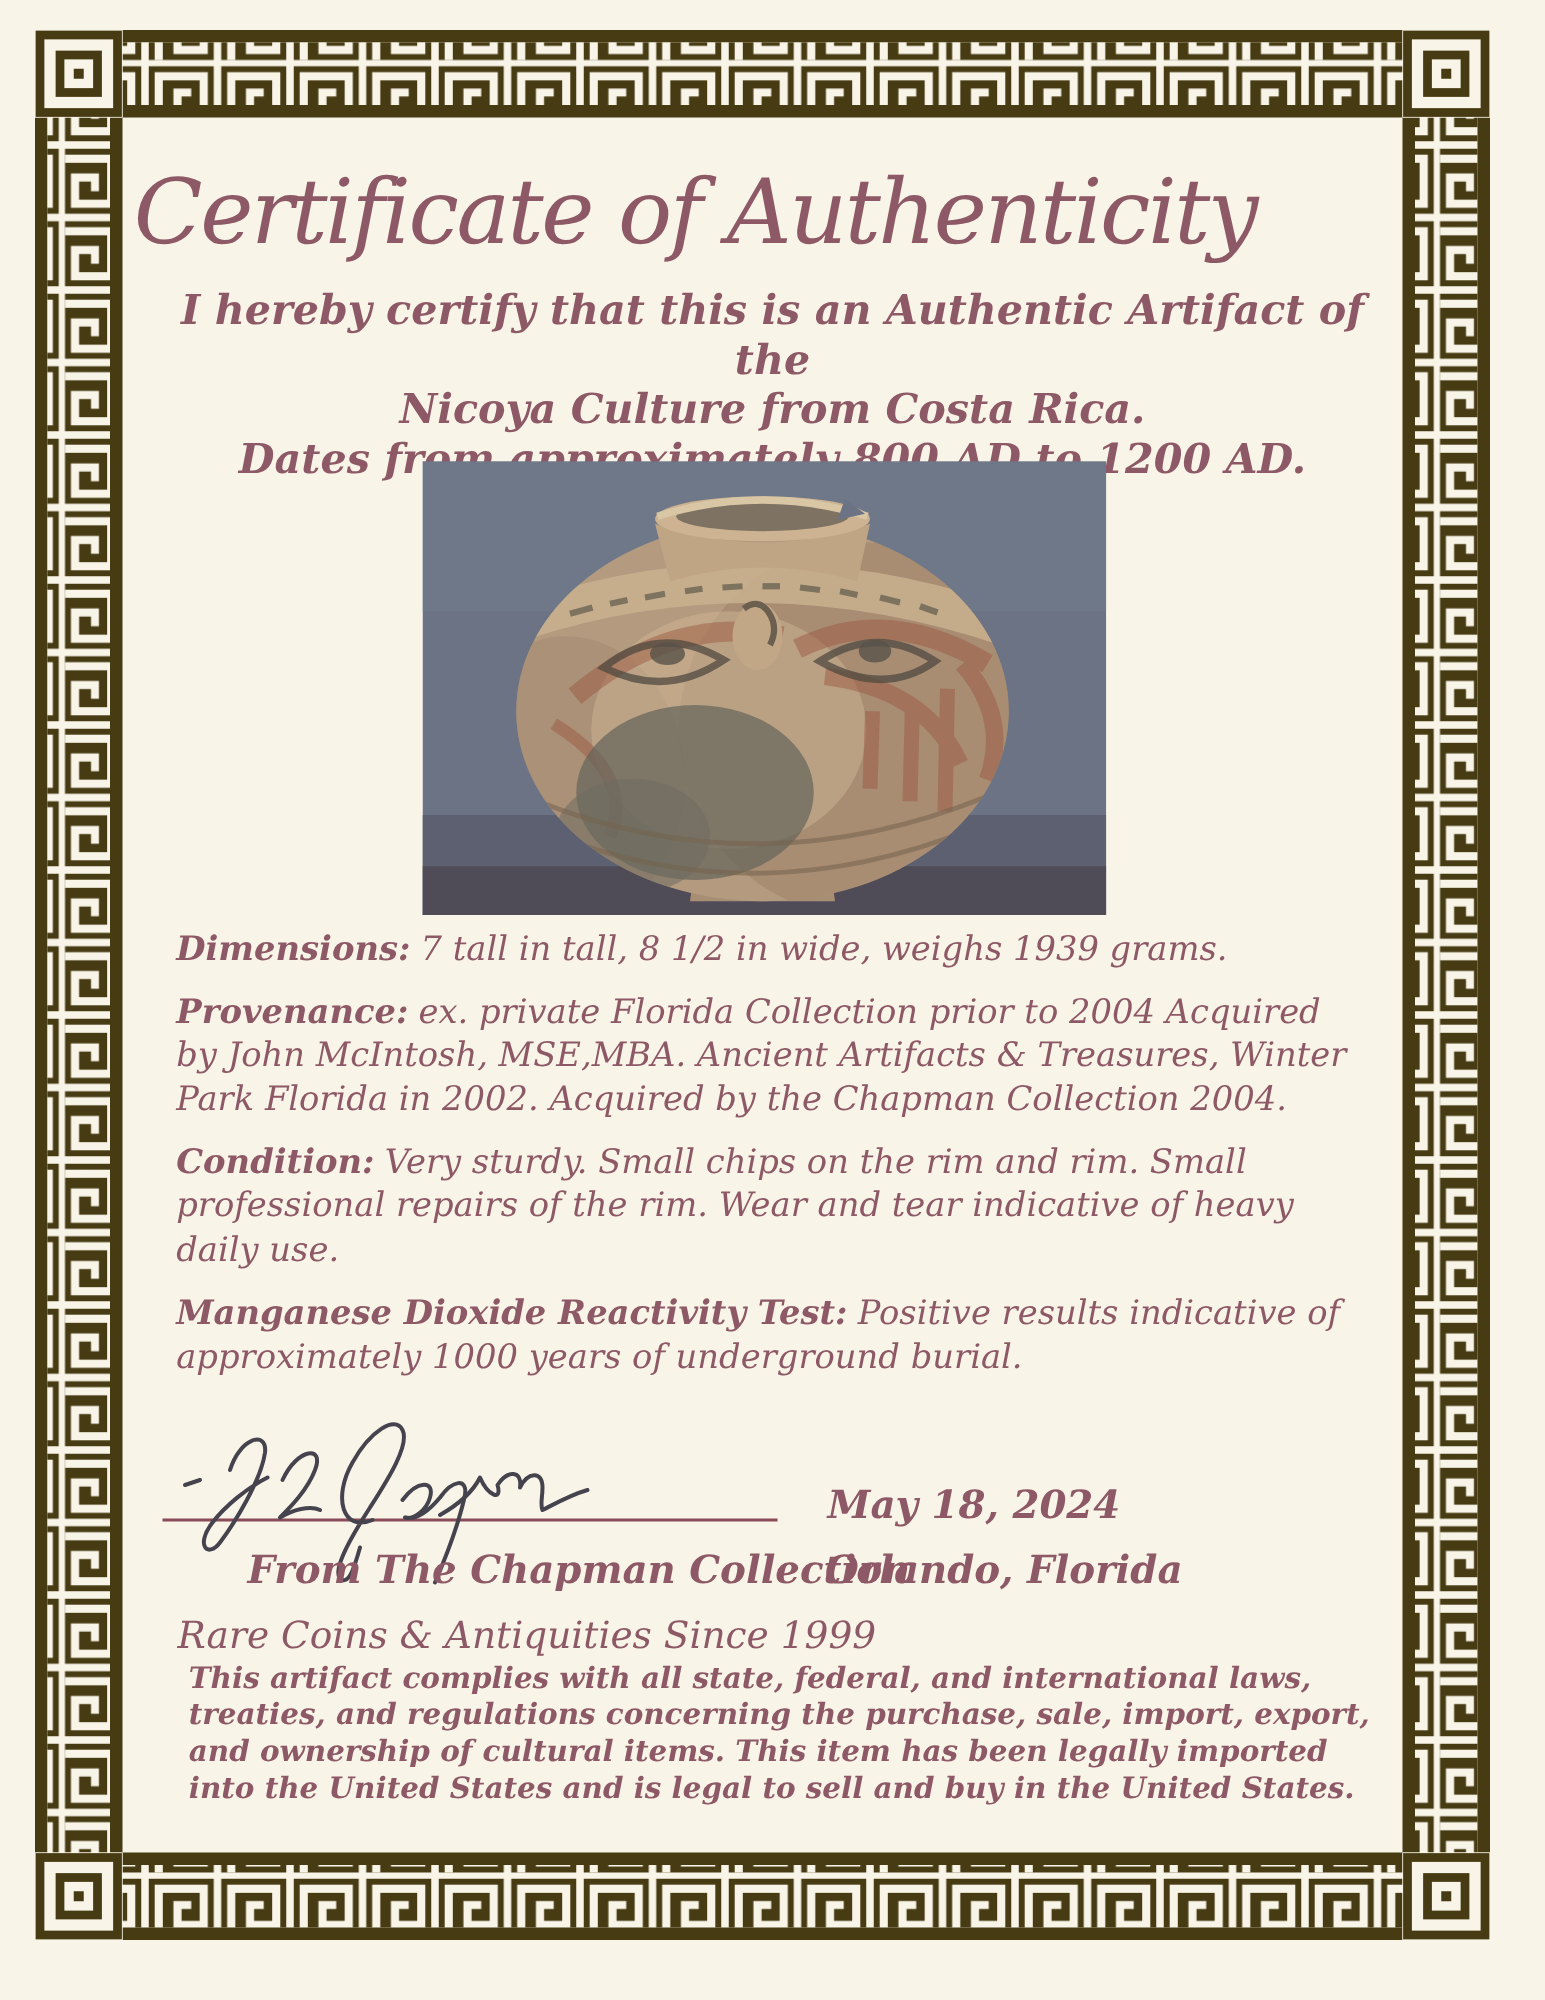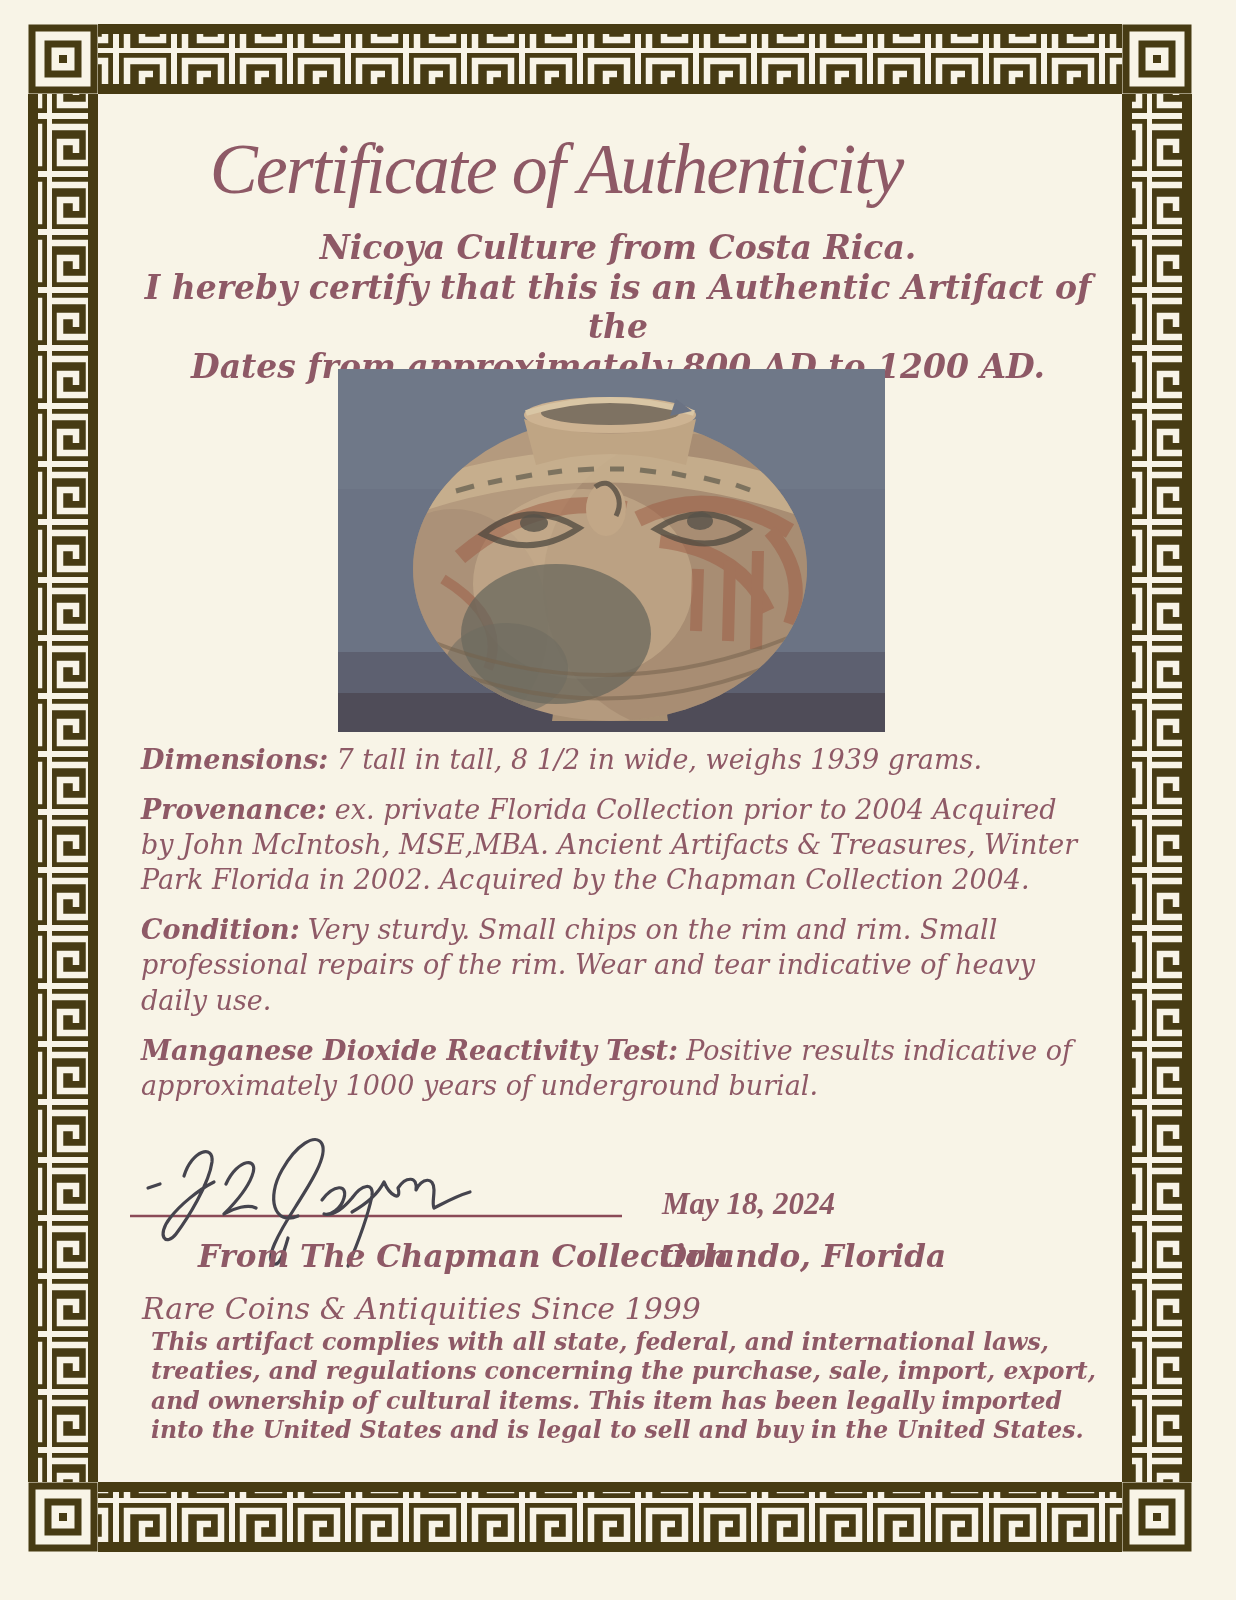--- a/index.html
+++ b/index.html
@@ -15,34 +15,34 @@
   }
   .border-svg{position:absolute;left:0;top:0;width:1236px;height:1600px;}
   .gk-dark{fill:var(--border);}
   .gk-bg{fill:var(--paper);}
   .gk-groove{stroke:var(--paper);fill:none;stroke-width:6.5;}
   .gk-frame{fill:none;stroke:var(--border);stroke-width:7;}
 
   .title{
     position:absolute; left:0; top:130px; width:1112px;
     text-align:center; font-size:72px; letter-spacing:-2px;
-    white-space:nowrap; color:var(--text); line-height:1.1;font-family:Liberation Serif, serif;
+    white-space:nowrap; color:var(--text); line-height:1.1;
   }
   .subtitle{
     position:absolute; left:118px; top:228px; width:1000px;
     text-align:center; font-weight:bold; font-size:33px; line-height:1.2;
   }
   .photo{position:absolute; left:338px; top:369px; width:547px; height:363px;}
   .sections{position:absolute; left:141px; top:742px; width:945px; font-size:27px; line-height:1.3;}
   .section{margin:0 0 15px 0;}
   .lbl{font-weight:bold; margin-right:0.3em;margin-top:16px;}
   .signature-svg{position:absolute; left:126px; top:1132px; width:540px; height:140px;}
   .sig-rule{stroke:var(--rule); stroke-width:2.5; fill:none;}
   .ink{stroke:var(--ink); stroke-width:3.2; fill:none; stroke-linecap:round; stroke-linejoin:round;}
-  .date-line{position:absolute; left:662px; top:1186px; font-size:31px; font-weight:bold;font-family:Liberation Serif, serif;}
+  .date-line{position:absolute; left:662px; top:1186px; font-size:31px; font-weight:bold;}
   .from-line{position:absolute; left:198px; top:1238px; font-size:31px; font-weight:bold;}
   .loc-line{position:absolute; left:660px; top:1238px; font-size:31px; font-weight:bold;}
   .tagline{position:absolute; left:142px; top:1291px; font-size:30px; font-weight:normal;}
   .legal{
     position:absolute; left:141px; top:1328px; width:950px;
     font-size:23.5px; font-weight:bold; line-height:1.25;margin-left:10px;
   }
 </style>
 </head>
 <body>
@@ -101,22 +101,22 @@
       <rect class="gk-bg" width="70" height="70"></rect>
       <rect class="gk-frame" x="4" y="4" width="62" height="62"></rect>
       <rect class="gk-frame" x="20" y="20" width="30" height="30"></rect>
       <rect class="gk-dark" x="31" y="31" width="8" height="8"></rect>
     </g>
   </svg>
 
   <div class="title">Certificate of Authenticity</div>
 
   <div class="subtitle">
+    <div>I hereby certify that this is an Authentic Artifact of the</div>
     <div>Nicoya Culture from Costa Rica.</div>
-    <div>I hereby certify that this is an Authentic Artifact of the</div>
     <div>Dates from approximately 800 AD to 1200 AD.</div>
   </div>
 
   <svg class="photo" viewBox="0 0 547 363" preserveAspectRatio="none">
     <defs>
       <clipPath id="bodyClip">
           <ellipse cx="272" cy="200" rx="197" ry="152"></ellipse>
         </clipPath>
     </defs>
     <rect width="547" height="363" fill="#6b7384"></rect>

